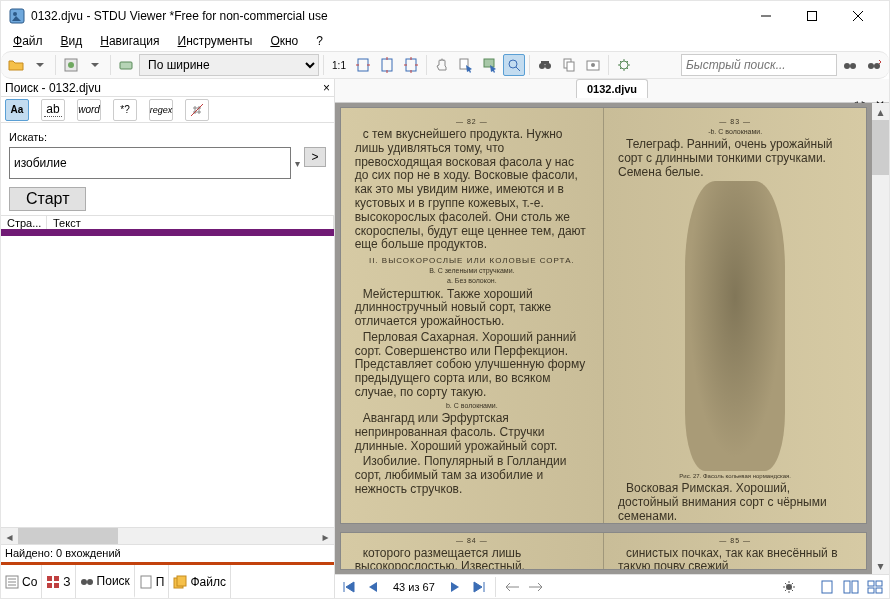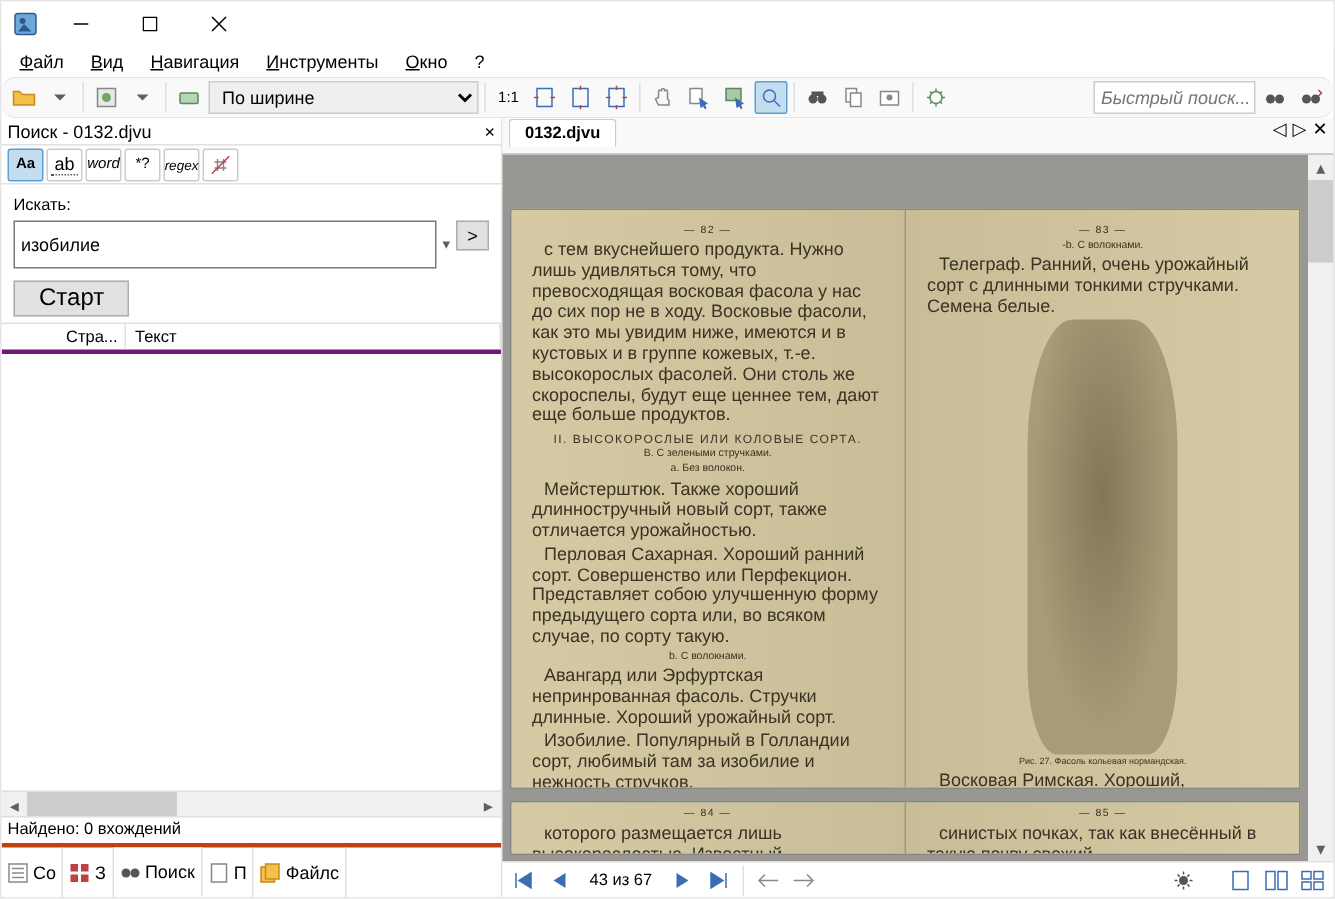--- a/index.html
+++ b/index.html
@@ -9,52 +9,52 @@
 .titlebar .title { flex: 1; font-size: 12px; color: #000; }
 .titlebar .winbtns { display: flex; }
 .titlebar .winbtn { width: 46px; height: 30px; display: flex; align-items: center; justify-content: center; }
 .menubar { height: 20px; display: flex; align-items: center; padding: 0 4px; gap: 2px; }
 .menubar .menuitem { padding: 2px 8px; text-decoration: underline; text-decoration-color: transparent; }
 .menubar .menuitem:first-letter { text-decoration: underline; }
 .toolbar { height: 28px; display: flex; align-items: center; padding: 2px 4px; gap: 2px; border-top: 1px solid #e5e5e5; border-bottom: 1px solid #e5e5e5; background: #f9f9f9; border-radius: 10px; }
 .tbtn { width: 22px; height: 22px; display: flex; align-items: center; justify-content: center; border: 1px solid transparent; border-radius: 2px; }
 .sep { width: 1px; height: 20px; background: #e0e0e0; margin: 0 2px; }
 .zoom-select { height: 22px; border: 1px solid #ccc; font-size: 12px; padding: 0 4px; }
-.search-input { height: 22px; width: 108px; border: 1px solid #ccc; padding: 0 4px; font-style: italic; color: #0f766e; }
+.search-input { height: 22px; width: 156px; border: 1px solid #ccc; padding: 0 4px; font-style: italic; color: #0f766e; }
 .body { flex: 1; display: flex; overflow: hidden; }
 .sidebar { width: 334px; display: flex; flex-direction: column; border-right: 1px solid #e0e0e0; }
 .panel-title { height: 18px; display: flex; align-items: center; padding: 0 4px; border-bottom: 1px solid #e0e0e0; font-size: 11px; }
 .panel-title .close { margin-left: auto; font-family: Arial; cursor: default; }
-.search-toolbar { height: 26px; display: flex; align-items: center; padding: 2px 4px; gap: 2px; border-bottom: 1px solid #e0e0e0; }
+.search-toolbar { height: 26px; display: flex; align-items: center; padding: 2px 4px; gap: 12px; border-bottom: 1px solid #e0e0e0; }
 .srchbtn { width: 24px; height: 22px; display: flex; align-items: center; justify-content: center; border: 1px solid #ccc; border-radius: 2px; font-size: 10px; background: #fff; }
 .srchbtn.active { border-color: #5a9fd4; background: #c3dcf0; }
 .search-form { padding: 8px 8px 4px; border-bottom: 1px solid #e0e0e0; }
 .search-form label { display: block; font-size: 11px; margin-bottom: 4px; }
 .search-field-row { display: flex; gap: 4px; margin-bottom: 8px; }
 .search-field { flex: 1; height: 32px; border: 1px solid #7a7a7a; padding: 0 4px; font-size: 12px; }
 .gobtn { width: 22px; height: 20px; border: 1px solid #adadad; background: #e1e1e1; display: flex; align-items: center; justify-content: center; }
 .startbtn { padding: 2px 16px; border: 1px solid #adadad; background: #e1e1e1; font-size: 16px; }
 .results { flex: 1; display: flex; flex-direction: column; }
-.results-header { display: flex; border-bottom: 3px solid #701a75; height: 20px; align-items: flex-start; padding-left: 37px; }
+.results-header { display: flex; border-bottom: 7px solid #701a75; height: 20px; align-items: flex-start; }
 .results-header .col { padding: 0 6px; font-size: 11px; border-right: 1px solid #e0e0e0; height: 100%; display: flex; align-items: center; }
 .results-body { flex: 1; background: #fff; }
 .results-hscroll { height: 17px; background: #f0f0f0; position: relative; border-top: 1px solid #e0e0e0; }
 .results-hscroll .thumb { position: absolute; left: 17px; top: 0; width: 100px; height: 100%; background: #cdcdcd; }
 .results-hscroll .arr { position: absolute; top: 0; width: 17px; height: 17px; display: flex; align-items: center; justify-content: center; color: #606060; }
 .results-status { height: 18px; padding: 2px 4px; font-size: 11px; border-top: 1px solid #e0e0e0; }
 .sidebar-tabs { height: 36px; display: flex; border-top: 3px solid #c2410c; background: #fff; }
 .sidetab { display: flex; align-items: center; gap: 3px; padding: 2px 4px; border-right: 1px solid #e0e0e0; font-size: 11px; overflow: hidden; white-space: nowrap; }
 .sidetab.active { background: #fff; border-bottom: 2px solid #fff; position: relative; }
 .sidetab .ticon { width: 14px; height: 14px; }
 .content { flex: 1; display: flex; flex-direction: column; position: relative; }
-.doc-tabs { height: 24px; display: flex; align-items: flex-start; border-bottom: 1px solid #ccc; padding: 0 4px; background: #f9f9f9; }
+.doc-tabs { height: 24px; display: flex; align-items: center; border-bottom: 1px solid #ccc; padding: 0 4px; background: #f9f9f9; flex-direction: column; }
 .doc-tab { padding: 3px 10px; border: 1px solid #ccc; border-bottom: none; border-radius: 3px 3px 0 0; background: #fff; font-size: 11px; font-weight: bold; }
 .doc-tabs .tabnav { margin-left: auto; display: flex; gap: 4px; font-size: 11px; }
 .viewer { flex: 1; display: flex; overflow: hidden; background: #999794; position: relative; }
-.page-area { flex: 1; overflow: hidden; display: flex; flex-direction: column; align-items: center; padding: 4px 2px; gap: 8px; margin-top: 32px; }
+.page-area { flex: 1; overflow: hidden; display: flex; flex-direction: column; align-items: center; padding: 4px 2px; gap: 8px; }
 .page-spread { width: 99%; height: 434px; background: #d9cda8; display: flex; border: 1px solid #888; overflow: hidden; }
 .page { flex: 1; padding: 10px 14px; font-family: Georgia, serif; font-size: 7px; color: #3a3324; line-height: 1.15; position: relative; overflow: hidden; }
 .page.left { border-right: 1px solid rgba(0,0,0,0.25); background: linear-gradient(90deg,#d6caa4, #c9bd98); }
 .page.right { background: linear-gradient(-90deg,#d6caa4, #c9bd98); }
 .pgnum { text-align: center; font-size: 7px; letter-spacing: 1px; }
 .page h3 { text-align: center; font-size: 8px; font-weight: normal; letter-spacing: 1px; margin: 4px 0 2px; }
 .page h4 { text-align: center; font-size: 7px; font-weight: normal; margin: 2px 0; }
 .page p { text-indent: 8px; margin: 2px 0; }
 .plant-fig { width: 100px; height: 290px; margin: 2px auto; background: radial-gradient(ellipse at 50% 40%, #817658 0%, #a99b77 65%); border-radius: 30% 30% 20% 20%; position: relative; }
 .figcap { text-align: center; font-size: 6px; margin-top: 2px; }
@@ -74,20 +74,21 @@
 <body>
 
 <div class="titlebar">
   <span class="icon">
     <svg width="16" height="16">
         <rect x="1" y="1" width="14" height="14" rx="2" fill="#6fa8dc" stroke="#2d5b8a"></rect>
         <circle cx="6" cy="6" r="2" fill="#2d5b8a"></circle>
         <path d="M3 13 L7 8 L12 13 Z" fill="#2d5b8a"></path>
       </svg>
   </span>
+  <span class="title">0132.djvu - STDU Viewer *Free for non-commercial use</span>
   <div class="winbtns">
     <div class="winbtn">
         <svg width="10" height="10">
           <line x1="0" y1="5" x2="10" y2="5" stroke="#000"></line>
         </svg>
       </div>
     <div class="winbtn">
         <svg width="10" height="10">
           <rect x="0.5" y="0.5" width="9" height="9" fill="none" stroke="#000"></rect>
         </svg>

